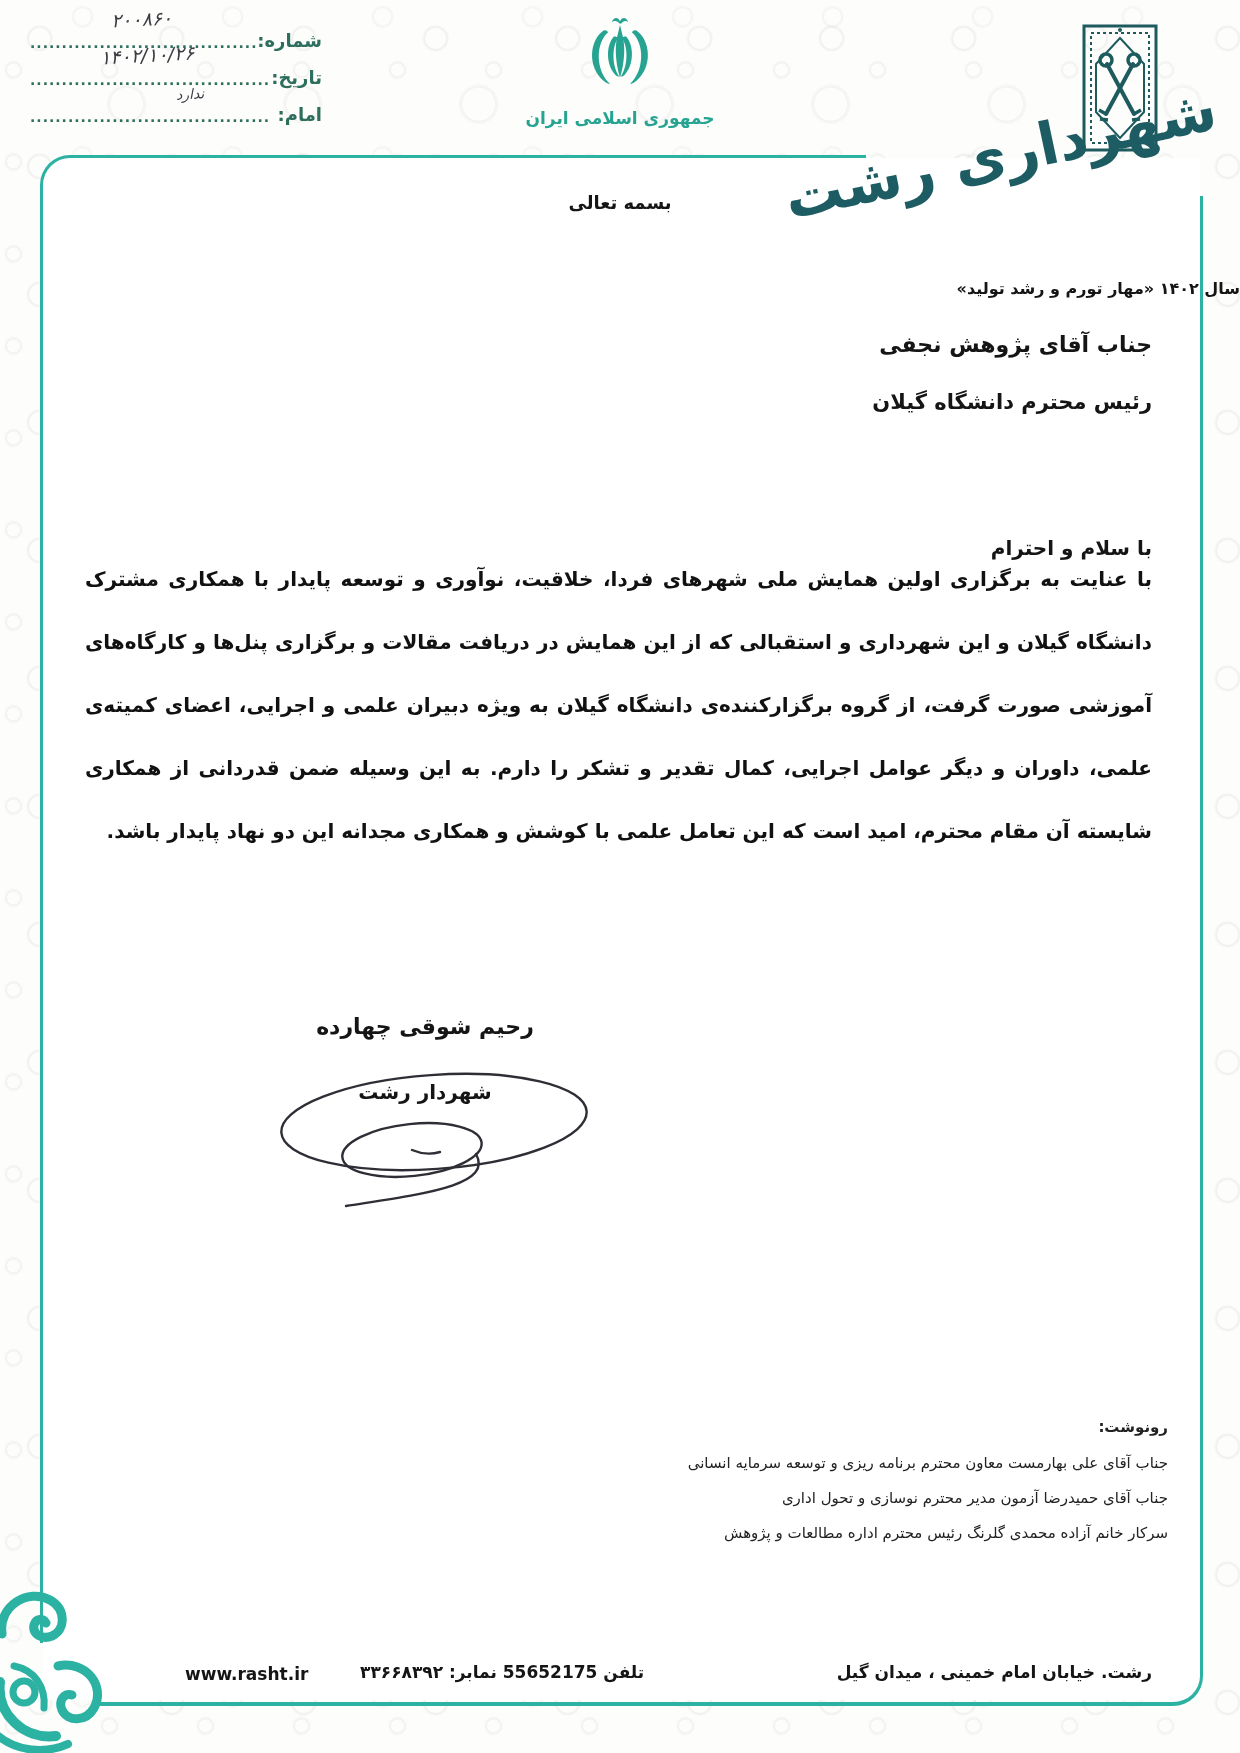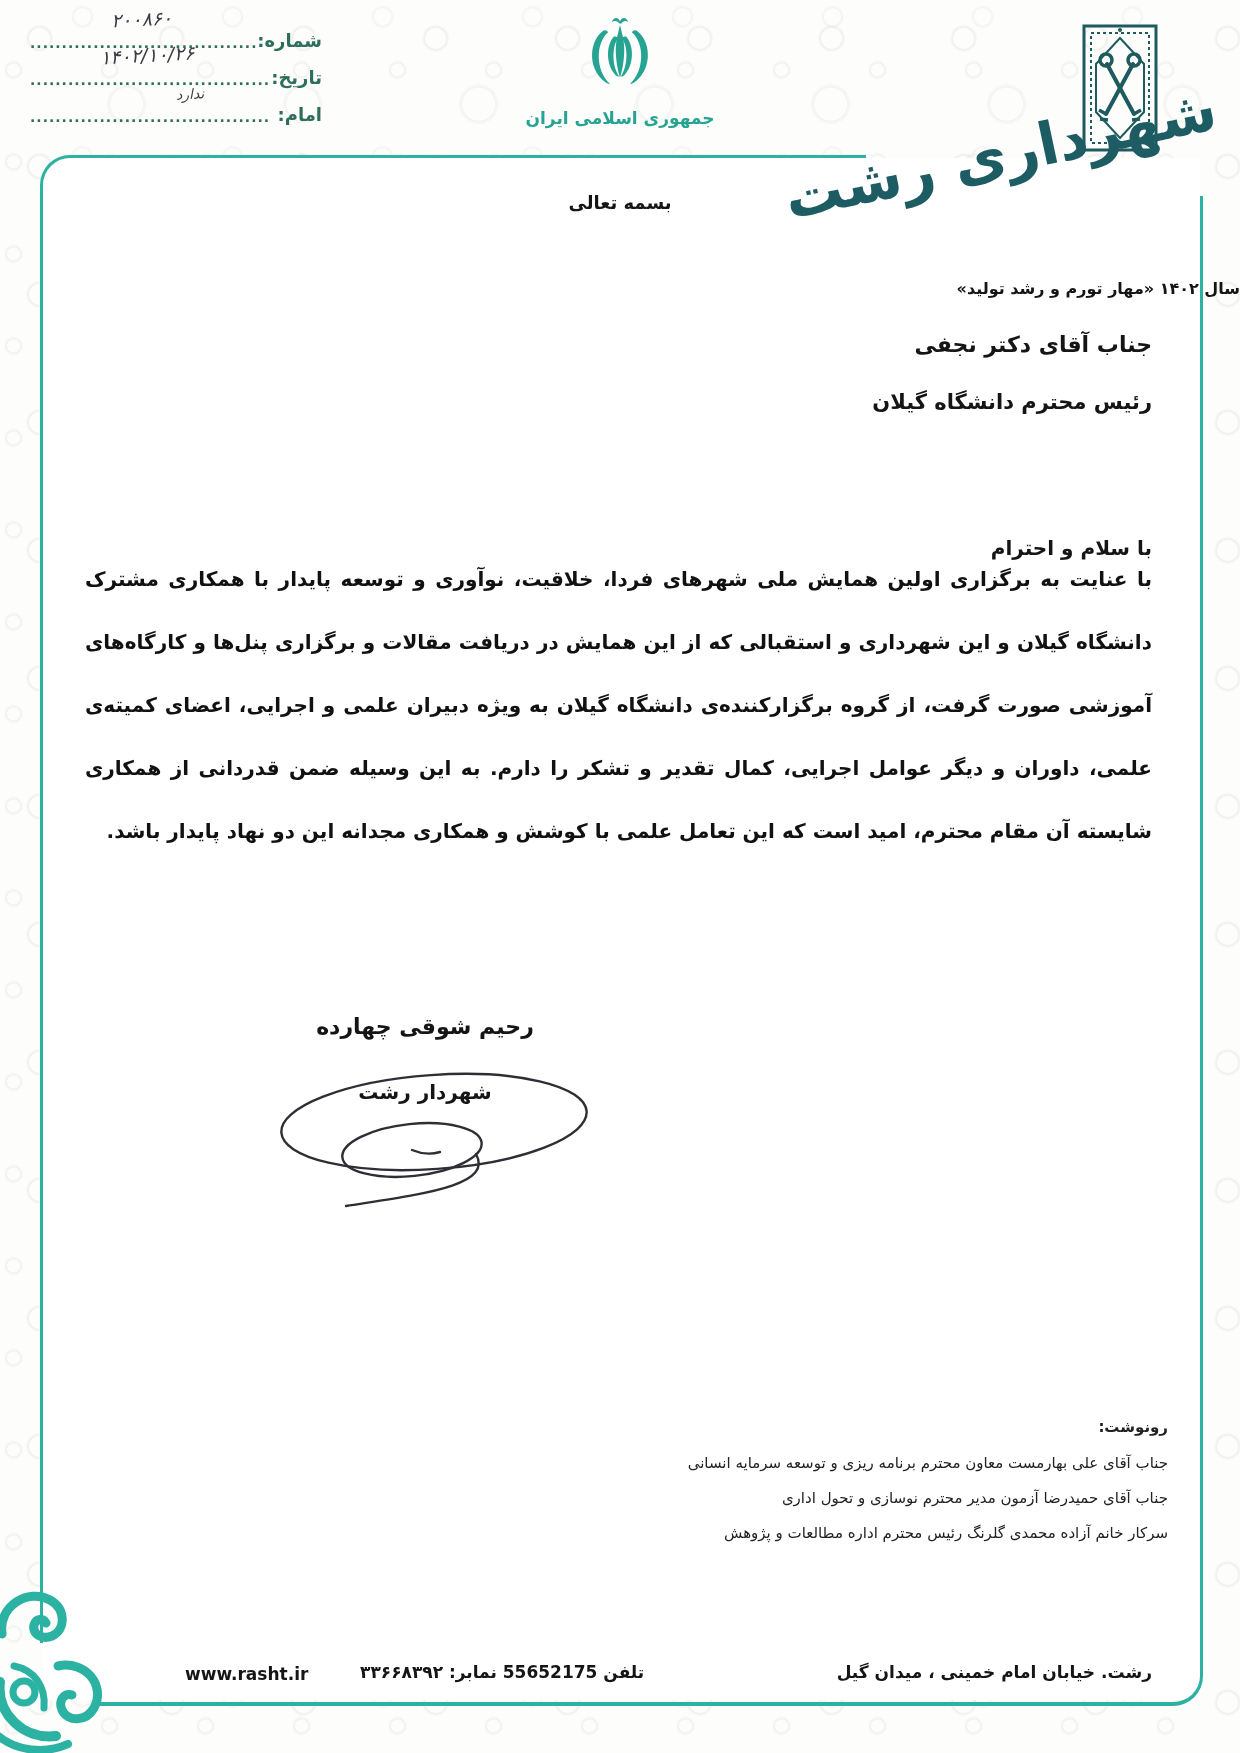--- a/index.html
+++ b/index.html
@@ -144,21 +144,21 @@
       <circle cx="38" cy="6" r="2" fill="#1e5b5e"></circle>
       <circle cx="38" cy="122" r="2" fill="#1e5b5e"></circle>
     </svg>
   </div>
 
   <div class="calligraphy">شهرداری رشت</div>
 
   <div class="basmala">بسمه تعالی</div>
   <div class="slogan">سال ۱۴۰۲ «مهار تورم و رشد تولید»</div>
 
-  <div class="recipient-name">جناب آقای دکتر نجفی</div>
+  <div class="recipient-name">جناب آقای پژوهش نجفی</div>
   <div class="recipient-title">رئیس محترم دانشگاه گیلان</div>
 
   <div class="salutation">با سلام و احترام</div>
   <div class="body-par">با عنایت به برگزاری اولین همایش ملی شهرهای فردا، خلاقیت، نوآوری و توسعه پایدار با همکاری مشترک دانشگاه گیلان و این شهرداری و استقبالی که از این همایش در دریافت مقالات و برگزاری پنل‌ها و کارگاه‌های آموزشی صورت گرفت، از گروه برگزارکننده‌ی دانشگاه گیلان به ویژه دبیران علمی و اجرایی، اعضای کمیته‌ی علمی، داوران و دیگر عوامل اجرایی، کمال تقدیر و تشکر را دارم.  به این وسیله ضمن قدردانی از همکاری شایسته آن مقام محترم، امید است که این تعامل علمی با کوشش و همکاری مجدانه این دو نهاد پایدار باشد.</div>
 
   <div class="signer-name">رحیم شوقی چهارده</div>
   <div class="signer-title">شهردار رشت</div>
   <svg class="sig-svg" width="340" height="160" viewBox="0 0 340 160">
     <g fill="none" stroke="#2e2e36" stroke-width="2.4" stroke-linecap="round">
       <ellipse cx="172" cy="64" rx="153" ry="47" transform="rotate(-4 172 64)"></ellipse>

